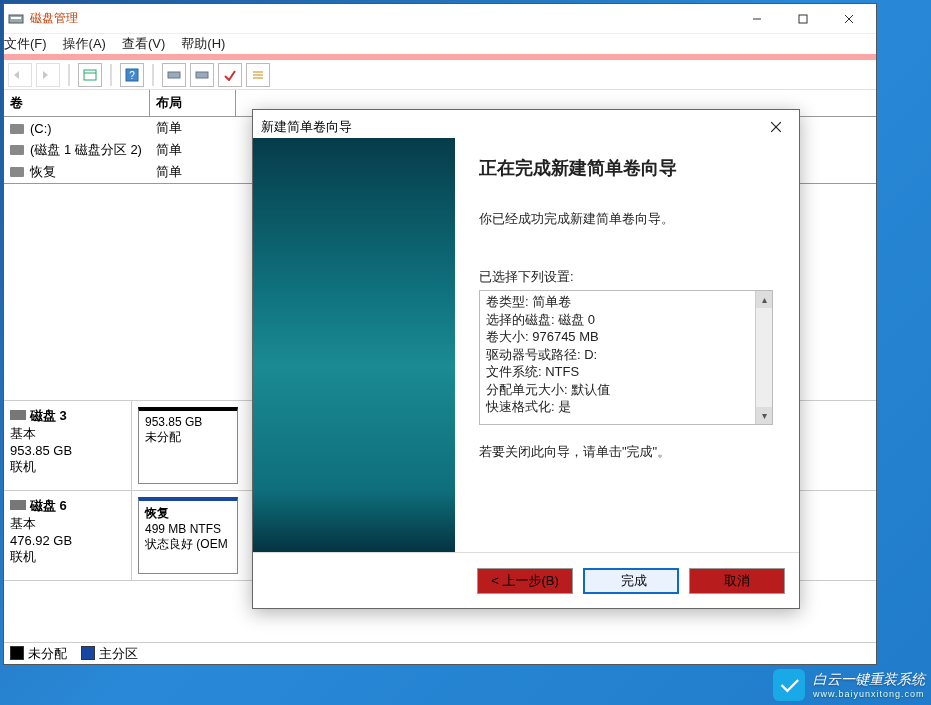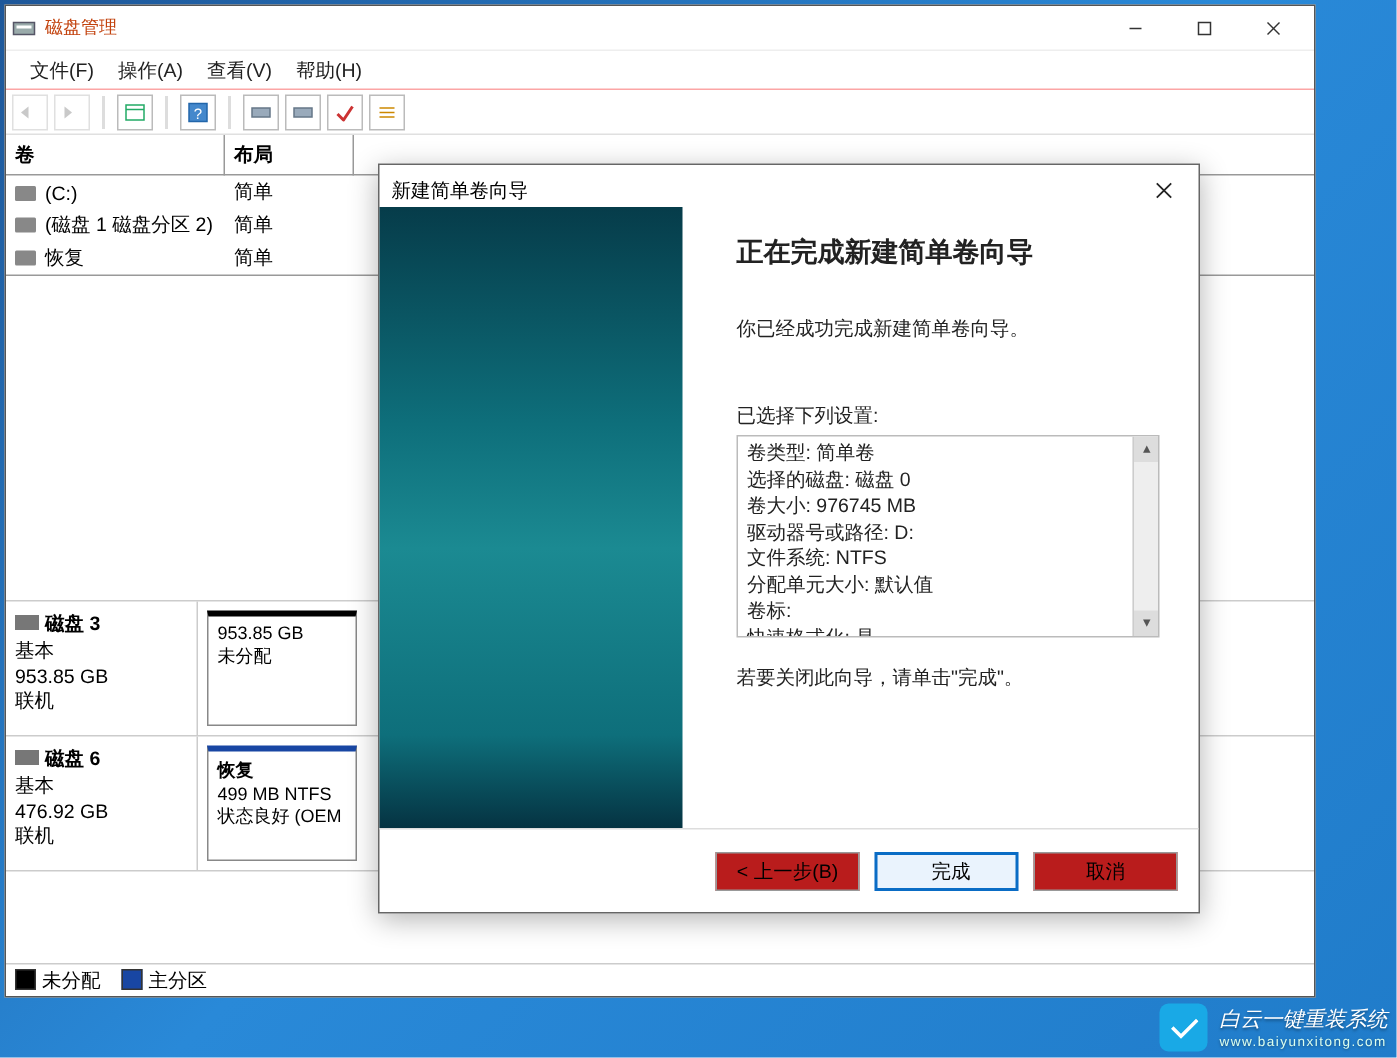--- a/index.html
+++ b/index.html
@@ -4,21 +4,21 @@
 <style>
   * { box-sizing: border-box; font-family: "Microsoft YaHei", "Segoe UI", Tahoma, sans-serif; }
   body { margin:0; padding:0; background:linear-gradient(135deg,#1e5799 0%,#2989d8 50%,#207cca 100%); width:931px; height:705px; overflow:hidden; position:relative; }
   .window { position:absolute; background:#fff; border:1px solid #555; }
   .main-window { left:3px; top:3px; width:874px; height:662px; }
   .titlebar { height:30px; display:flex; align-items:center; padding:0 4px; background:#fff; border-bottom:1px solid #eee; }
   .titlebar .icon { width:16px; height:16px; margin-right:6px; }
   .titlebar .title { flex:1; font-size:12px; color:#c2410c; }
   .winbtn { width:46px; height:30px; display:flex; align-items:center; justify-content:center; color:#555; }
   .winbtn svg { width:10px; height:10px; }
-  .menubar { height:26px; display:flex; align-items:center; padding:0 16px; font-size:13px; color:#222; border-bottom:1px solid #fca5a5; }
+  .menubar { height:26px; display:flex; align-items:center; padding:0 0; font-size:13px; color:#222; border-bottom:6px solid #fca5a5; }
   .menubar span { margin-right:16px; }
   .toolbar { height:30px; display:flex; align-items:center; padding:0 4px; gap:4px; border-bottom:1px solid #e0e0e0; }
   .tbtn { width:24px; height:24px; border:1px solid #bbb; display:flex; align-items:center; justify-content:center; background:#fff; }
   .tbtn.disabled { opacity:0.45; }
   .tsep { width:2px; height:22px; background:#ddd; margin:0 4px; }
   .content { position:relative; height:calc(100% - 30px - 26px - 30px); }
   .volumes-table { position:absolute; left:0; top:0; width:100%; border-bottom:1px solid #999; }
   .vth { background:#fff; border-bottom:1px solid #999; border-right:1px solid #999; font-size:13px; padding:4px 6px; text-align:left; }
   .vth:first-child { width:146px; }
   .vtd { font-size:13px; padding:2px 6px; vertical-align:middle; }
@@ -37,21 +37,21 @@
   .swatch.black { background:#000; }
   .swatch.blue { background:#1846a3; }
 
   
   .wizard { left:252px; top:109px; width:548px; height:500px; border:1px solid #666; box-shadow:0 4px 18px rgba(0,0,0,0.3);}
   .wizard .dtitle { height:28px; font-size:13px; padding:6px 8px 0; display:flex; align-items:center; }
   .wizard .dtitle .flex1 { flex:1; }
   .wizard .close { width:30px; height:22px; display:flex; align-items:center; justify-content:center; }
   .wizard-body { height:414px; display:flex; }
   .wizard-side { width:202px; background:linear-gradient(180deg,#063c4a 0%,#0e6f7b 35%,#1b8a92 55%,#0e6f7b 85%,#053342 100%); }
-  .wizard-main { flex:1; padding:16px 26px 8px 36px; font-size:13px; color:#222; }
+  .wizard-main { flex:1; padding:16px 26px 8px 24px; font-size:13px; color:#222; }
   .wizard-main h1 { font-size:18px; font-weight:600; margin:2px 0 30px; }
   .wizard-main p { margin:8px 0 20px; }
   .settings-box { border:1px solid #bbb; height:135px; overflow:hidden; position:relative; padding:2px 6px; font-size:13px; line-height:1.35; }
   .settings-box .sb-scroll { position:absolute; right:0; top:0; width:17px; height:100%; background:#eee; border-left:1px solid #ccc; }
   .sb-arrow { width:17px; height:17px; background:#ddd; display:flex; align-items:center; justify-content:center; font-size:10px; color:#555; }
   .sb-arrow.bot { position:absolute; bottom:0; }
   .wizard-foot { height:56px; border-top:1px solid #ddd; display:flex; align-items:center; justify-content:flex-end; padding:0 14px; gap:10px; }
   .btn { min-width:96px; height:26px; border:1px solid #999; background:#b91c1c; font-size:13px; display:flex; align-items:center; justify-content:center; padding:0 12px; }
   .btn.primary { border:2px solid #0a6cc5; background:#eaf3fd;padding-left:18px; }
   .watermark { position:absolute; right:6px; bottom:4px; color:#fff; font-size:14px; font-style:italic; display:flex; align-items:center; gap:8px; text-shadow:0 1px 2px rgba(0,0,0,0.4);}
@@ -223,21 +223,20 @@
       <h1>正在完成新建简单卷向导</h1>
       <p>你已经成功完成新建简单卷向导。</p>
       <div style="margin-bottom:4px;margin-top:40px;">已选择下列设置:</div>
       <div class="settings-box">
         <div>卷类型: 简单卷</div>
         <div>选择的磁盘: 磁盘 0</div>
         <div>卷大小: 976745 MB</div>
         <div>驱动器号或路径: D:</div>
         <div>文件系统: NTFS</div>
         <div>分配单元大小: 默认值</div>
-        <div>卷标:</div>
         <div>快速格式化: 是</div>
         <div class="sb-scroll">
           <div class="sb-arrow">▴</div>
           <div class="sb-arrow bot">▾</div>
         </div>
       </div>
       <p style="margin-top:18px;">若要关闭此向导，请单击"完成"。</p>
     </div>
   </div>
   <div class="wizard-foot">

